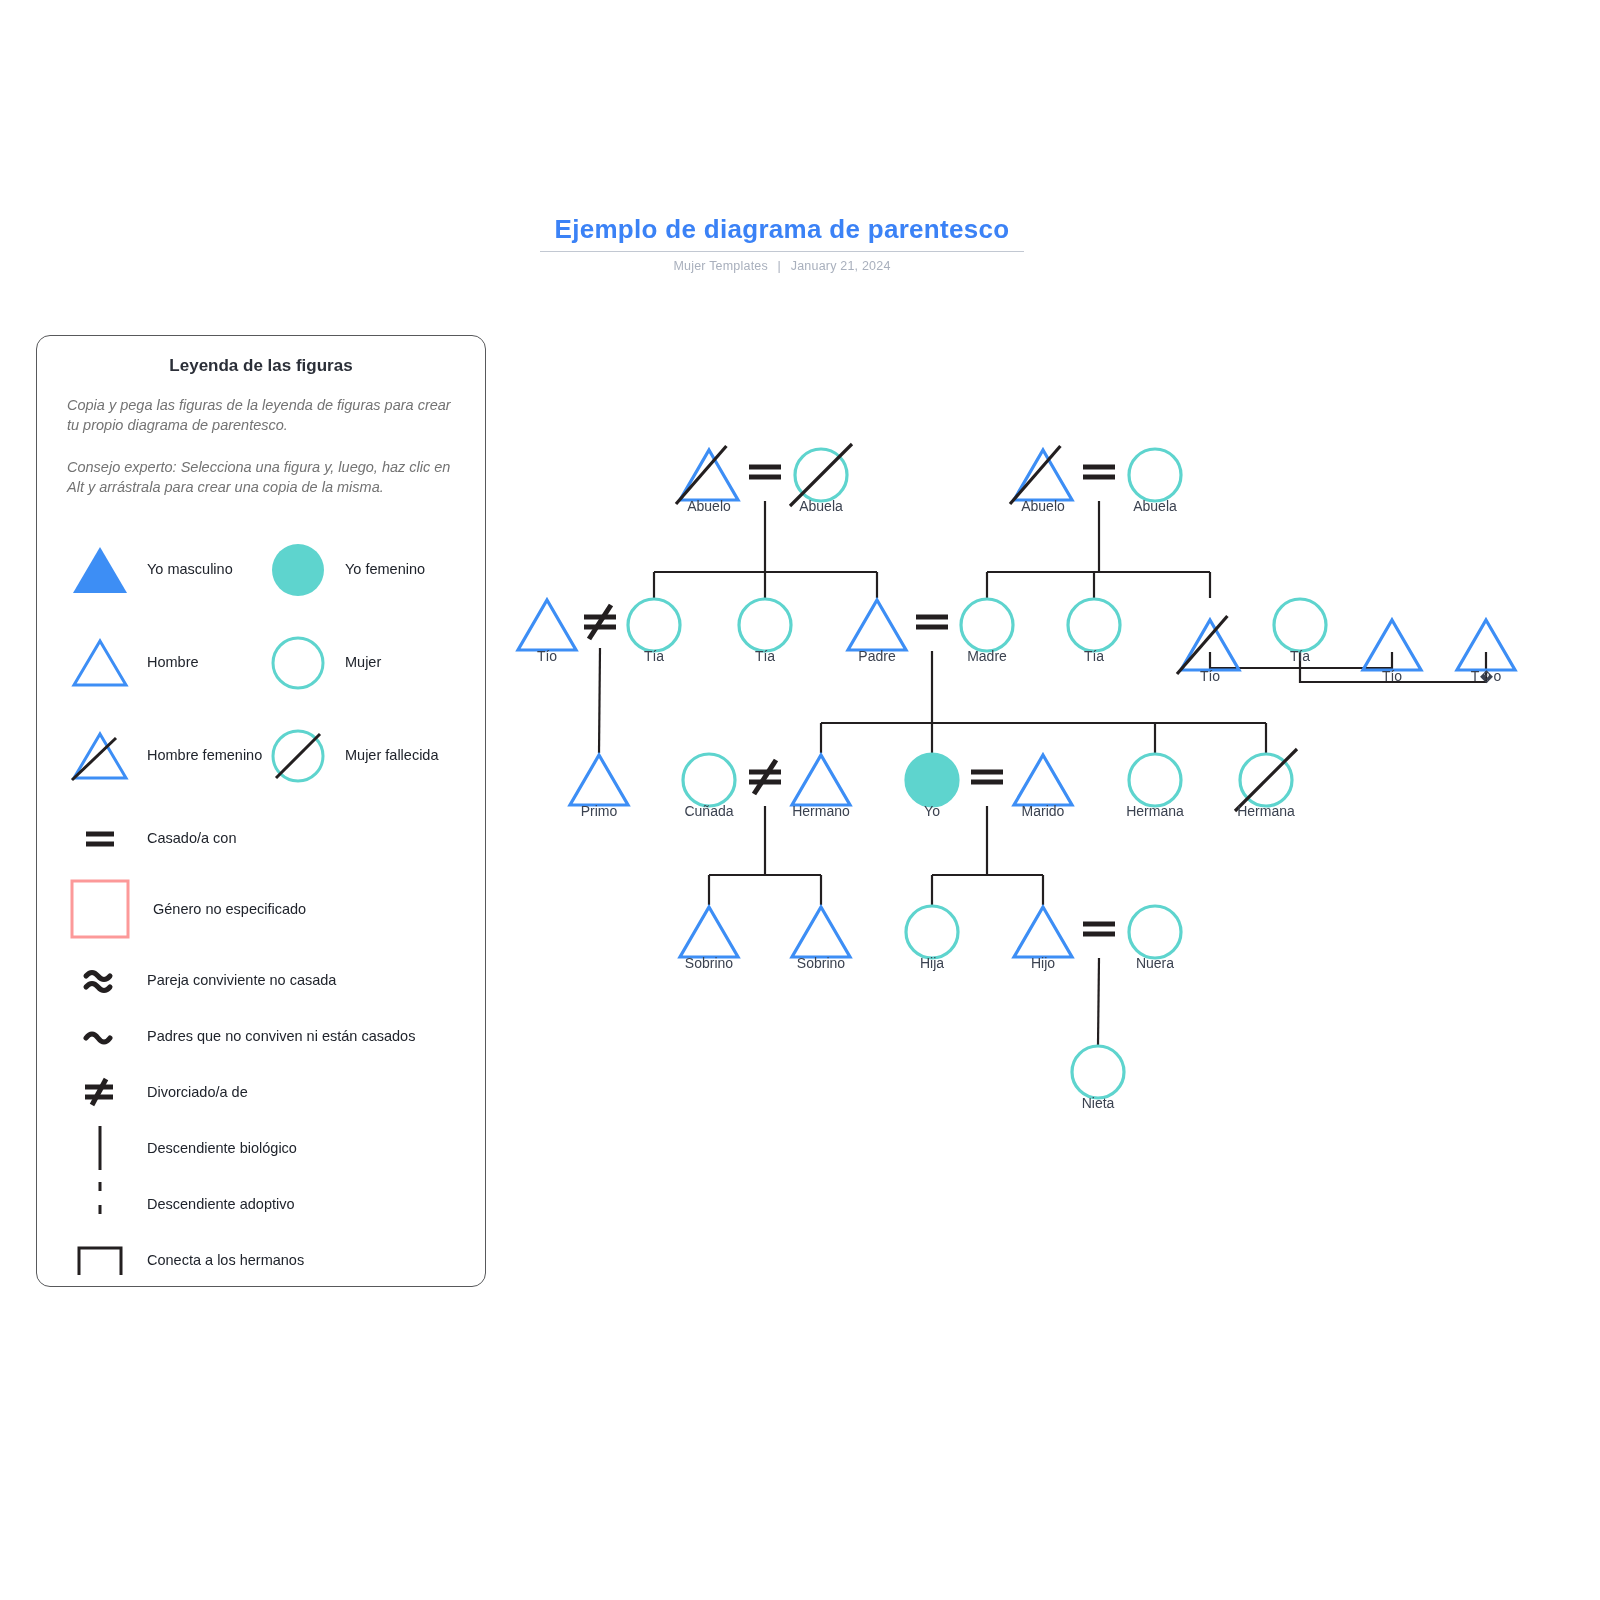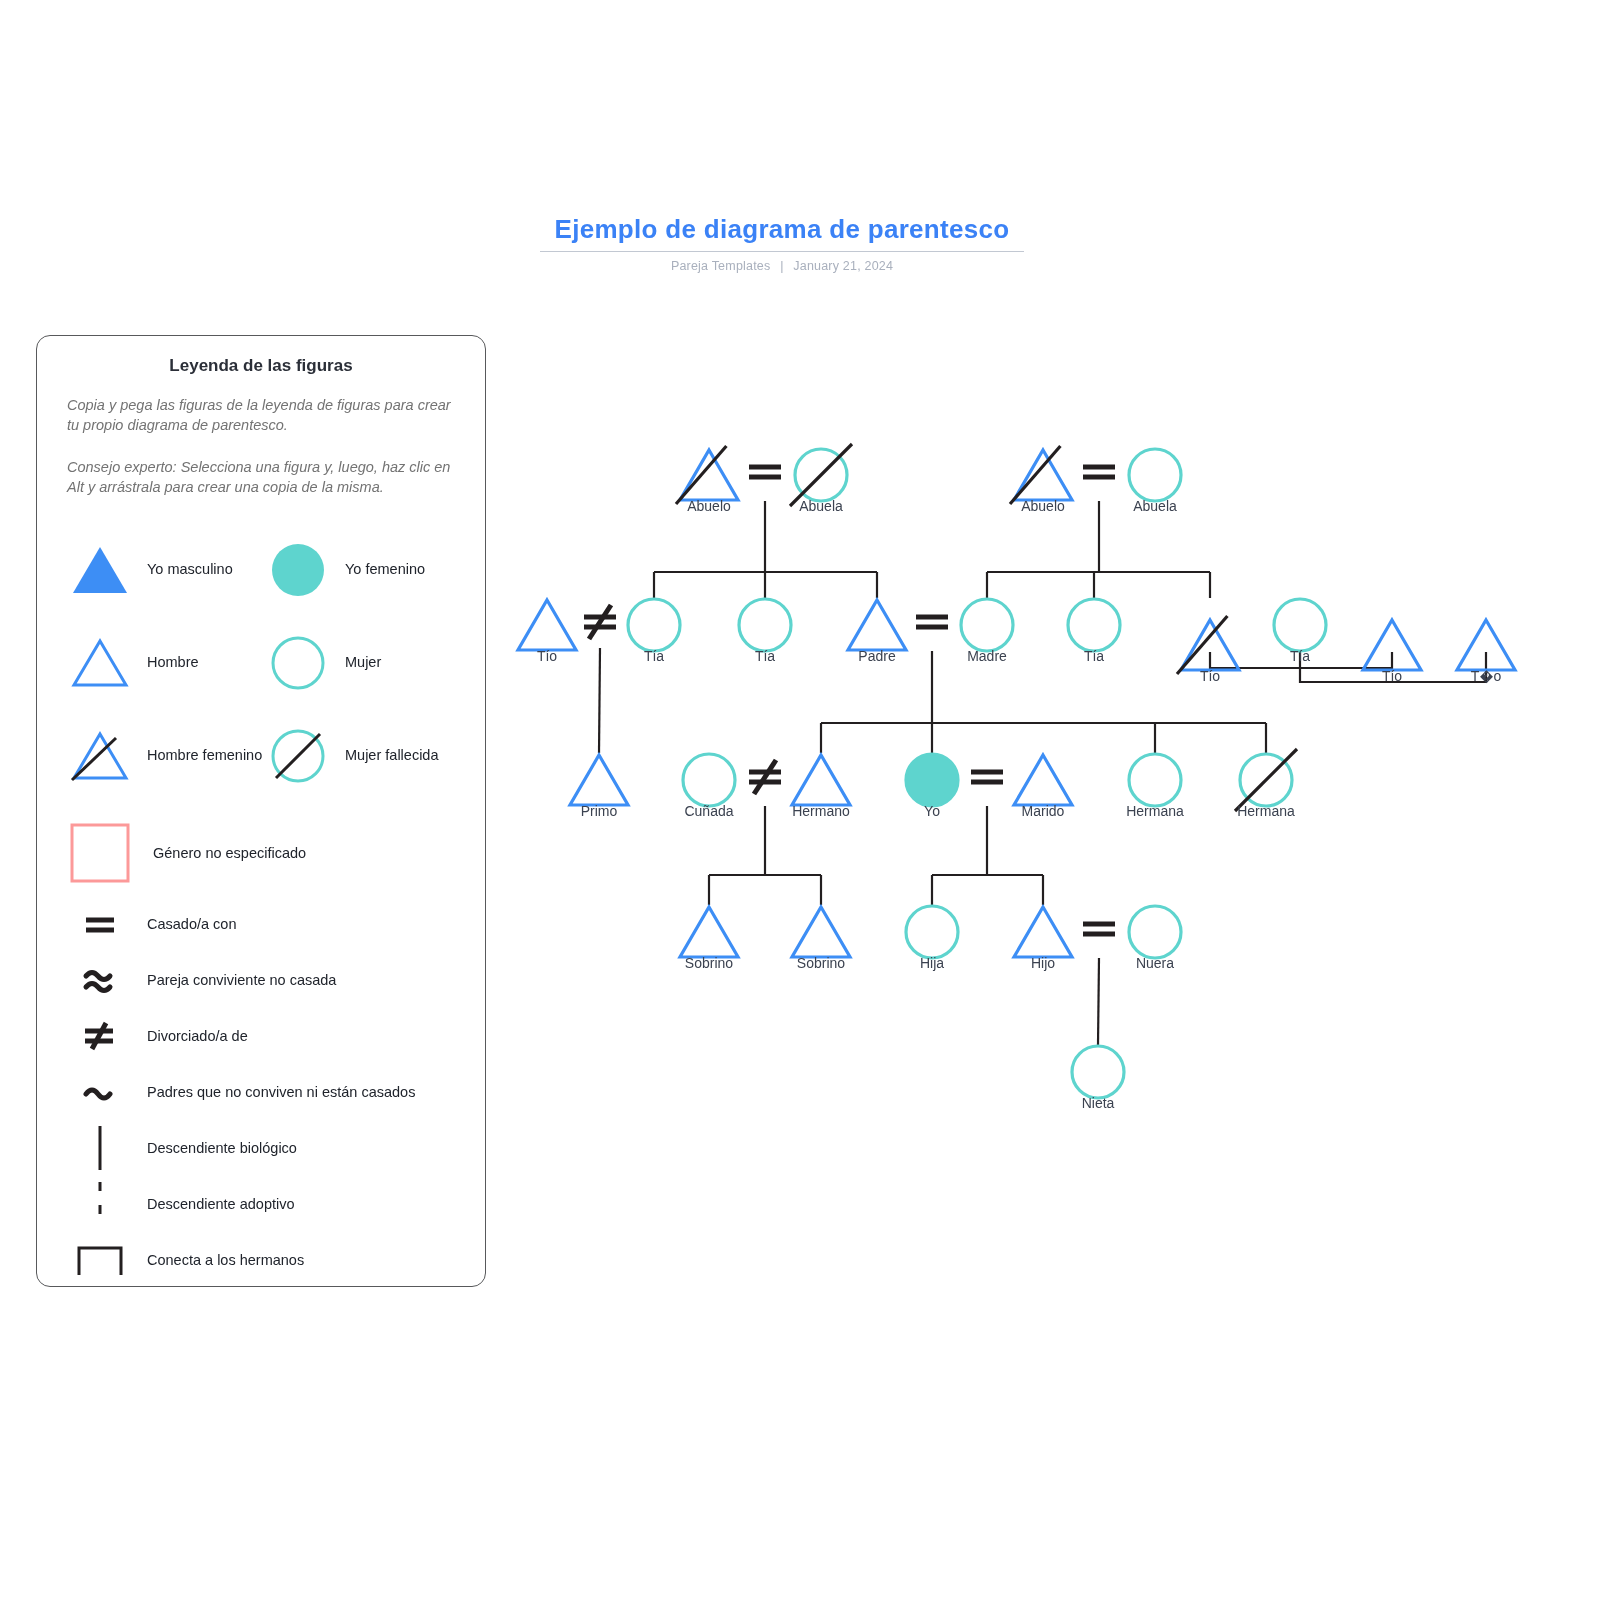--- a/index.html
+++ b/index.html
@@ -141,21 +141,21 @@
 </style>
 </head>
 <body>
 
 <div id="page">
 
   <div id="title-block">
     <div id="doc-title">Ejemplo de diagrama de parentesco</div>
     <div id="title-rule"></div>
     <div id="doc-subtitle">
-      <span>Pareja Templates</span>
+      <span>Mujer Templates</span>
       <span class="sep">|</span>
       <span>January 21, 2024</span>
     </div>
   </div>
 
   <div id="legend-panel">
     <div id="legend-title">Leyenda de las figuras</div>
     <div class="legend-para" id="legend-para-1">Copia y pega las figuras de la leyenda de figuras para crear tu propio diagrama de parentesco.</div>
     <div class="legend-para" id="legend-para-2">Consejo experto: Selecciona una figura y, luego, haz clic en Alt y arrástrala para crear una copia de la misma.</div>
 
@@ -216,67 +216,67 @@
               <line x1="6" y1="50" x2="50" y2="6" stroke="#231f20" stroke-width="3"></line>
             </svg>
           </div>
           <div class="shape-label">Mujer fallecida</div>
         </div>
       </div>
     </div>
 
     <div id="line-legend">
 
-      <div class="line-row" id="row-unspecified">
-        <div class="line-icon">
-          <svg width="62" height="62" viewBox="0 0 62 62">
-              <rect x="3" y="3" width="56" height="56" fill="none" stroke="#fc9999" stroke-width="3"></rect>
-            </svg>
-        </div>
-        <div class="line-label">Género no especificado</div>
-      </div>
-
       <div class="line-row">
         <div class="line-icon">
           <svg width="44" height="26" viewBox="0 0 44 26">
             <line x1="8" y1="9" x2="36" y2="9" stroke="#231f20" stroke-width="5"></line>
             <line x1="8" y1="19" x2="36" y2="19" stroke="#231f20" stroke-width="5"></line>
           </svg>
         </div>
         <div class="line-label">Casado/a con</div>
       </div>
 
+      <div class="line-row" id="row-unspecified">
+        <div class="line-icon">
+          <svg width="62" height="62" viewBox="0 0 62 62">
+              <rect x="3" y="3" width="56" height="56" fill="none" stroke="#fc9999" stroke-width="3"></rect>
+            </svg>
+        </div>
+        <div class="line-label">Género no especificado</div>
+      </div>
+
       <div class="line-row">
         <div class="line-icon">
           <svg width="44" height="30" viewBox="0 0 44 30">
             <path d="M8 11 q6 -7 12 0 q6 7 12 0" fill="none" stroke="#231f20" stroke-width="5" stroke-linecap="round"></path>
             <path d="M8 22 q6 -7 12 0 q6 7 12 0" fill="none" stroke="#231f20" stroke-width="5" stroke-linecap="round"></path>
           </svg>
         </div>
         <div class="line-label">Pareja conviviente no casada</div>
+      </div>
+
+      <div class="line-row">
+        <div class="line-icon">
+          <svg width="44" height="26" viewBox="0 0 44 26">
+            <path d="M8 15 q6 -8 12 0 q6 8 12 0" fill="none" stroke="#231f20" stroke-width="5" stroke-linecap="round"></path>
+          </svg>
+        </div>
+        <div class="line-label">Padres que no conviven ni están casados</div>
       </div>
 
       <div class="line-row">
         <div class="line-icon">
           <svg width="44" height="34" viewBox="0 0 44 34">
             <line x1="7" y1="12" x2="35" y2="12" stroke="#231f20" stroke-width="5"></line>
             <line x1="7" y1="22" x2="35" y2="22" stroke="#231f20" stroke-width="5"></line>
             <line x1="28" y1="4" x2="14" y2="30" stroke="#231f20" stroke-width="5"></line>
           </svg>
         </div>
         <div class="line-label">Divorciado/a de</div>
-      </div>
-
-      <div class="line-row">
-        <div class="line-icon">
-          <svg width="44" height="26" viewBox="0 0 44 26">
-            <path d="M8 15 q6 -8 12 0 q6 8 12 0" fill="none" stroke="#231f20" stroke-width="5" stroke-linecap="round"></path>
-          </svg>
-        </div>
-        <div class="line-label">Padres que no conviven ni están casados</div>
       </div>
 
       <div class="line-row">
         <div class="line-icon">
           <svg width="30" height="50" viewBox="0 0 30 50">
               <line x1="15" y1="3" x2="15" y2="47" stroke="#231f20" stroke-width="3"></line>
             </svg>
         </div>
         <div class="line-label">Descendiente biológico</div>
       </div>

